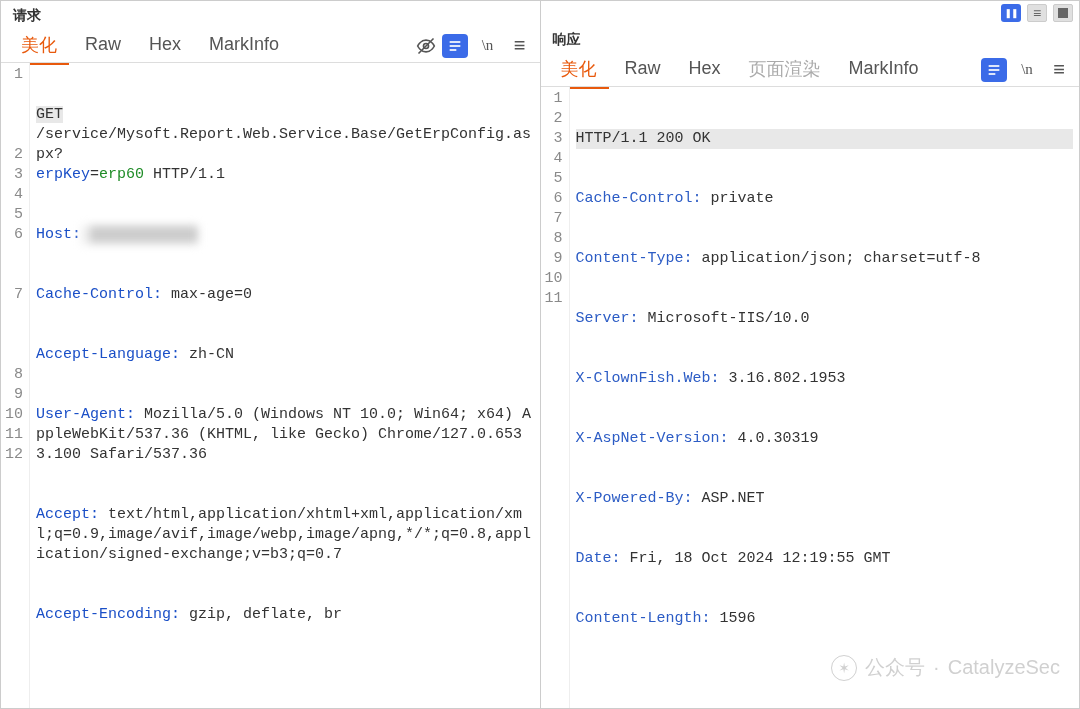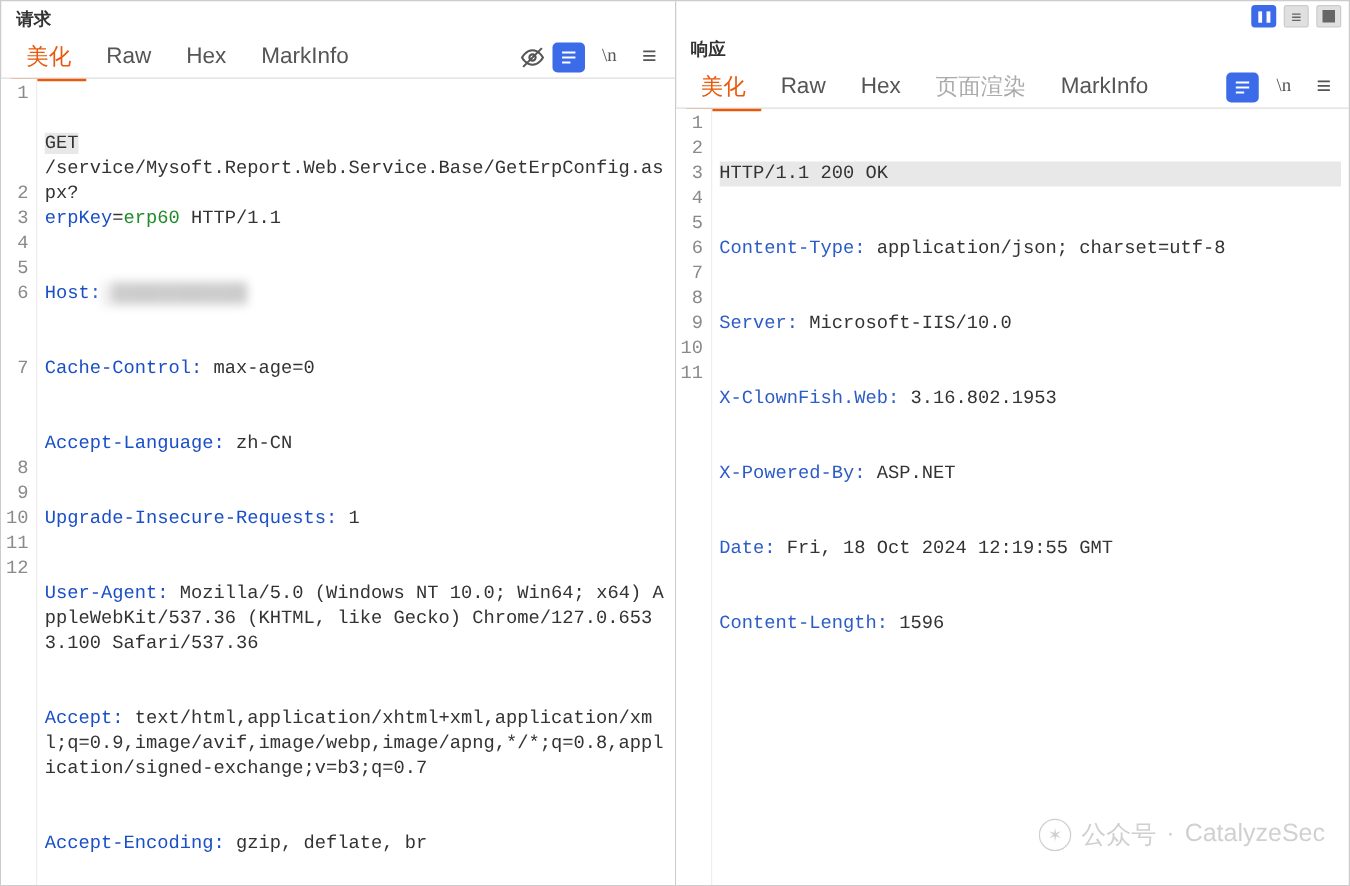--- a/index.html
+++ b/index.html
@@ -181,21 +181,20 @@
         <div>9</div>
         <div>10</div>
         <div>11</div>
         <div>12</div>
       </div>
       <div class="code">
         <div class="line"><span style="background:#e8e8e8"><span>GET</span></span><br><span>/service/Mysoft.Report.Web.Service.Base/GetErpConfig.aspx?</span><br><span class="hdr">erpKey</span>=<span class="grn">erp60</span><span> HTTP/1.1</span></div>
         <div class="line"><span class="hdr">Host:</span><span class="blur"> ████████████</span></div>
         <div class="line"><span class="hdr">Cache-Control:</span><span> max-age=0</span></div>
         <div class="line"><span class="hdr">Accept-Language:</span><span> zh-CN</span></div>
-        <div class="line"><span class="hdr">Upgrade-Insecure-Requests:</span><span> 1</span></div>
         <div class="line"><span class="hdr">User-Agent:</span><span> Mozilla/5.0 (Windows NT 10.0; Win64; x64) AppleWebKit/537.36 (KHTML, like Gecko) Chrome/127.0.6533.100 Safari/537.36</span></div>
         <div class="line"><span class="hdr">Accept:</span><span> text/html,application/xhtml+xml,application/xml;q=0.9,image/avif,image/webp,image/apng,*/*;q=0.8,application/signed-exchange;v=b3;q=0.7</span></div>
         <div class="line"><span class="hdr">Accept-Encoding:</span><span> gzip, deflate, br</span></div>
         
         
       </div>
     </div>
   </div>
 
   <div class="pane">
@@ -235,23 +234,25 @@
         <div>5</div>
         <div>6</div>
         <div>7</div>
         <div>8</div>
         <div>9</div>
         <div>10</div>
         <div>11</div>
       </div>
       <div class="code">
         <div class="line" style="background:#e8e8e8">HTTP/1.1 200 OK</div>
+        <div class="line"><span class="hdr2">Cache-Control:</span><span> private</span></div>
         <div class="line"><span class="hdr2">Content-Type:</span><span> application/json; charset=utf-8</span></div>
         <div class="line"><span class="hdr2">Server:</span><span> Microsoft-IIS/10.0</span></div>
         <div class="line"><span class="hdr2">X-ClownFish.Web:</span><span> 3.16.802.1953</span></div>
+        <div class="line"><span class="hdr2">X-AspNet-Version:</span><span> 4.0.30319</span></div>
         <div class="line"><span class="hdr2">X-Powered-By:</span><span> ASP.NET</span></div>
         <div class="line"><span class="hdr2">Date:</span><span> Fri, 18 Oct 2024 12:19:55 GMT</span></div>
         <div class="line"><span class="hdr2">Content-Length:</span><span> 1596</span></div>
         <div class="line">&nbsp;</div>
         
         
         
         
         
         

